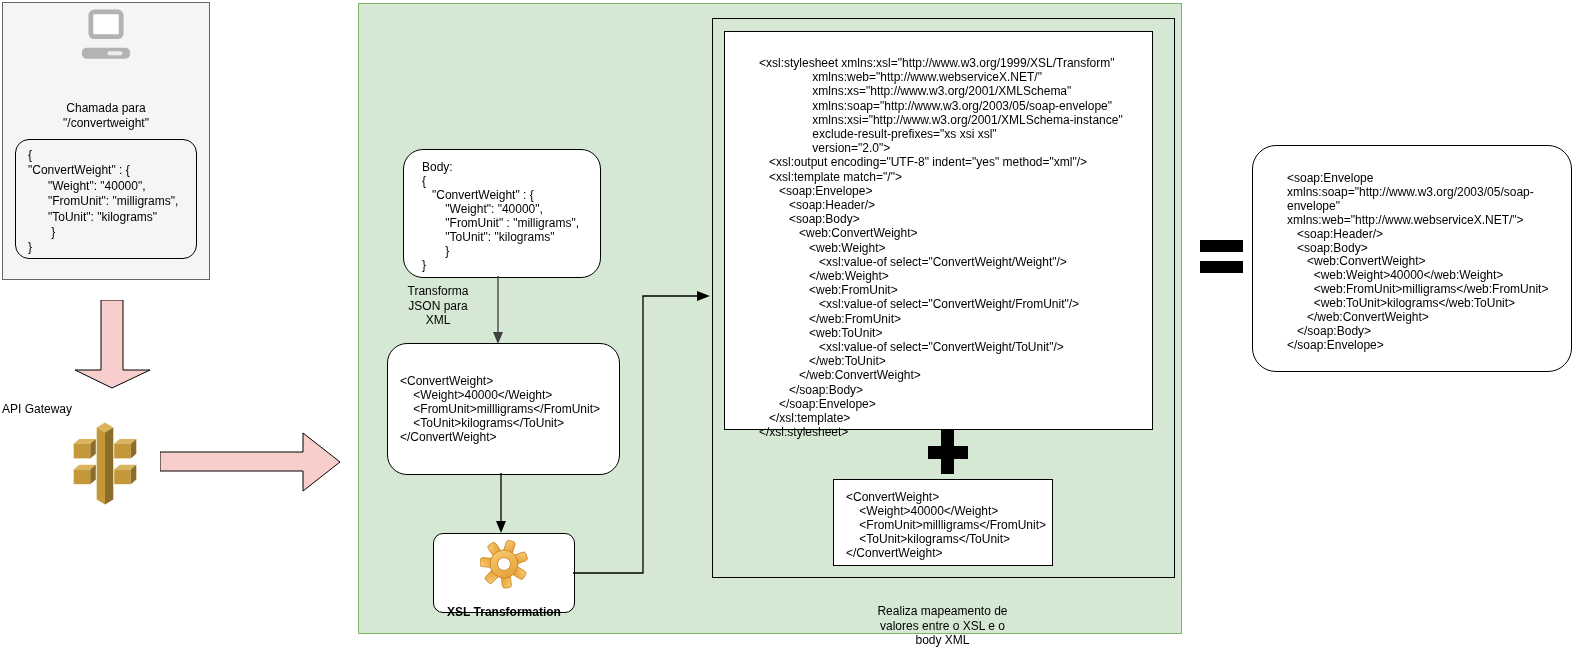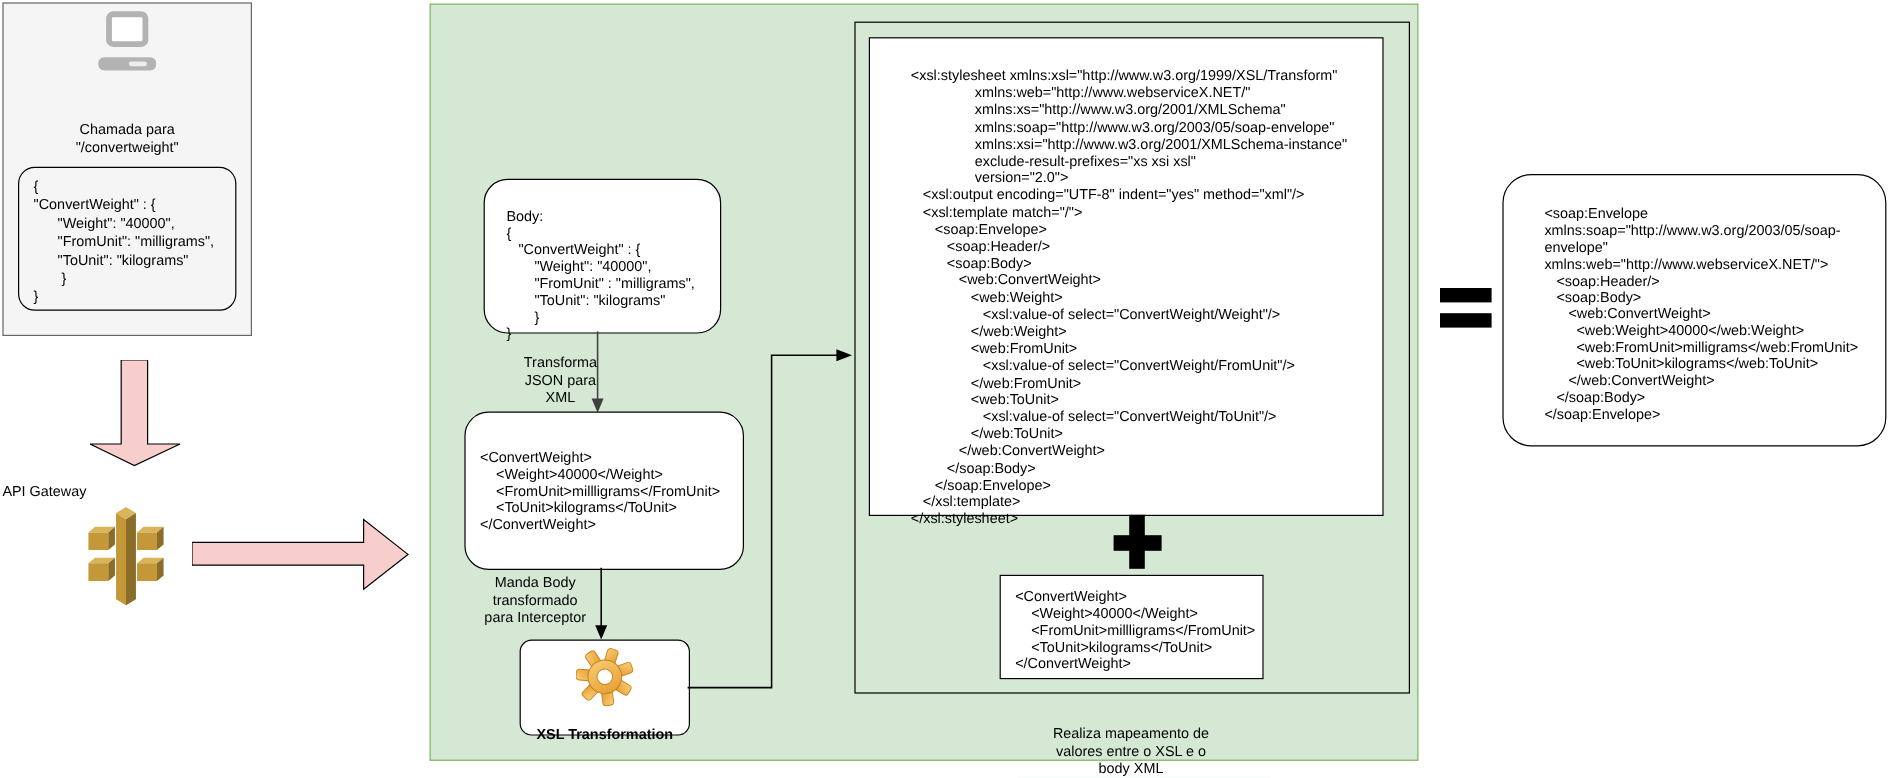--- a/index.html
+++ b/index.html
@@ -11,24 +11,24 @@
   .client-panel{left:2px;top:2px;width:206px;height:276px;background:#f5f5f5;border:1px solid #666666;}
   .client-title{left:0;top:70px;width:100%;margin-top:28px;}
   .request-box{left:12px;top:136px;width:180px;height:118px;background:#f5f5f5;border:1px solid #000;border-radius:14px;}
   .request-box .code{padding:8px 0 0 12px;line-height:15.4px;}
   
   .api-label{left:2px;top:402px;width:206px;text-align:left;font-size:12px;}
   
   .green-panel{left:358px;top:3px;width:822px;height:629px;background:#d5e8d4;border:1px solid #82b366;}
   .round-box{background:#ffffff;border:1px solid #000;border-radius:20px;}
   .body-box{left:44px;top:145px;width:196px;height:127px;}
-  .body-box .code{padding:10px 4px 0 18px;margin-top:13px;}
+  .body-box .code{padding:10px 4px 0 18px;}
   .xml-box{left:28px;top:339px;width:231px;height:130px;}
   .xml-box .code{padding:30px 0 0 12px;}
-  .arrow1-label{left:53px;top:280px;width:110px;margin-top:11px;}
+  .arrow1-label{left:24px;top:280px;width:110px;}
   .arrow2-label{left:30px;top:474px;width:114px;}
   .xsl-box{left:74px;top:529px;width:140px;height:78px;background:#fff;border:1px solid #000;border-radius:10px;text-align:center;}
   .xsl-box-label{left:0;top:59px;width:100%;font-size:12px;font-weight:bold;margin-top:12px;}
   .outer-map-box{left:353px;top:14px;width:461px;height:558px;border:1px solid #000;background:transparent;}
   .stylesheet-box{left:365px;top:27px;width:427px;height:397px;background:#fff;border:1px solid #000;}
   .stylesheet-box .code{padding:24px 0 0 34px;line-height:14.2px;}
   .small-xml-box{left:474px;top:475px;width:218px;height:85px;background:#fff;border:1px solid #000;}
   .small-xml-box .code{padding:10px 0 0 12px;}
   .map-caption{left:353px;top:600px;width:461px;}
   
@@ -119,23 +119,20 @@
     &lt;Weight&gt;40000&lt;/Weight&gt;
     &lt;FromUnit&gt;millligrams&lt;/FromUnit&gt;
     &lt;ToUnit&gt;kilograms&lt;/ToUnit&gt;
 &lt;/ConvertWeight&gt;</div>
     </div>
 
     <svg class="abs" style="left:135px;top:469px;" width="14" height="61">
       <line x1="7" y1="0" x2="7" y2="50" stroke="#000" stroke-width="1.3"></line>
       <polygon points="2,48 12,48 7,60" fill="#000"></polygon>
     </svg>
-    <div class="abs arrow2-label lbl">Manda Body
-transformado
-para Interceptor</div>
 
     <div class="abs xsl-box">
       <svg class="abs" style="left:46px;top:5px;" width="48" height="50" viewBox="0 0 48 48">
         <defs>
           <linearGradient id="gearGrad" x1="0" y1="0" x2="1" y2="1">
             <stop offset="0" stop-color="#f9cf7a"></stop>
             <stop offset="1" stop-color="#e59a2c"></stop>
           </linearGradient>
         </defs>
         <g transform="rotate(18 24 24)" fill="url(#gearGrad)" stroke="#c8821f" stroke-width="0.8">

